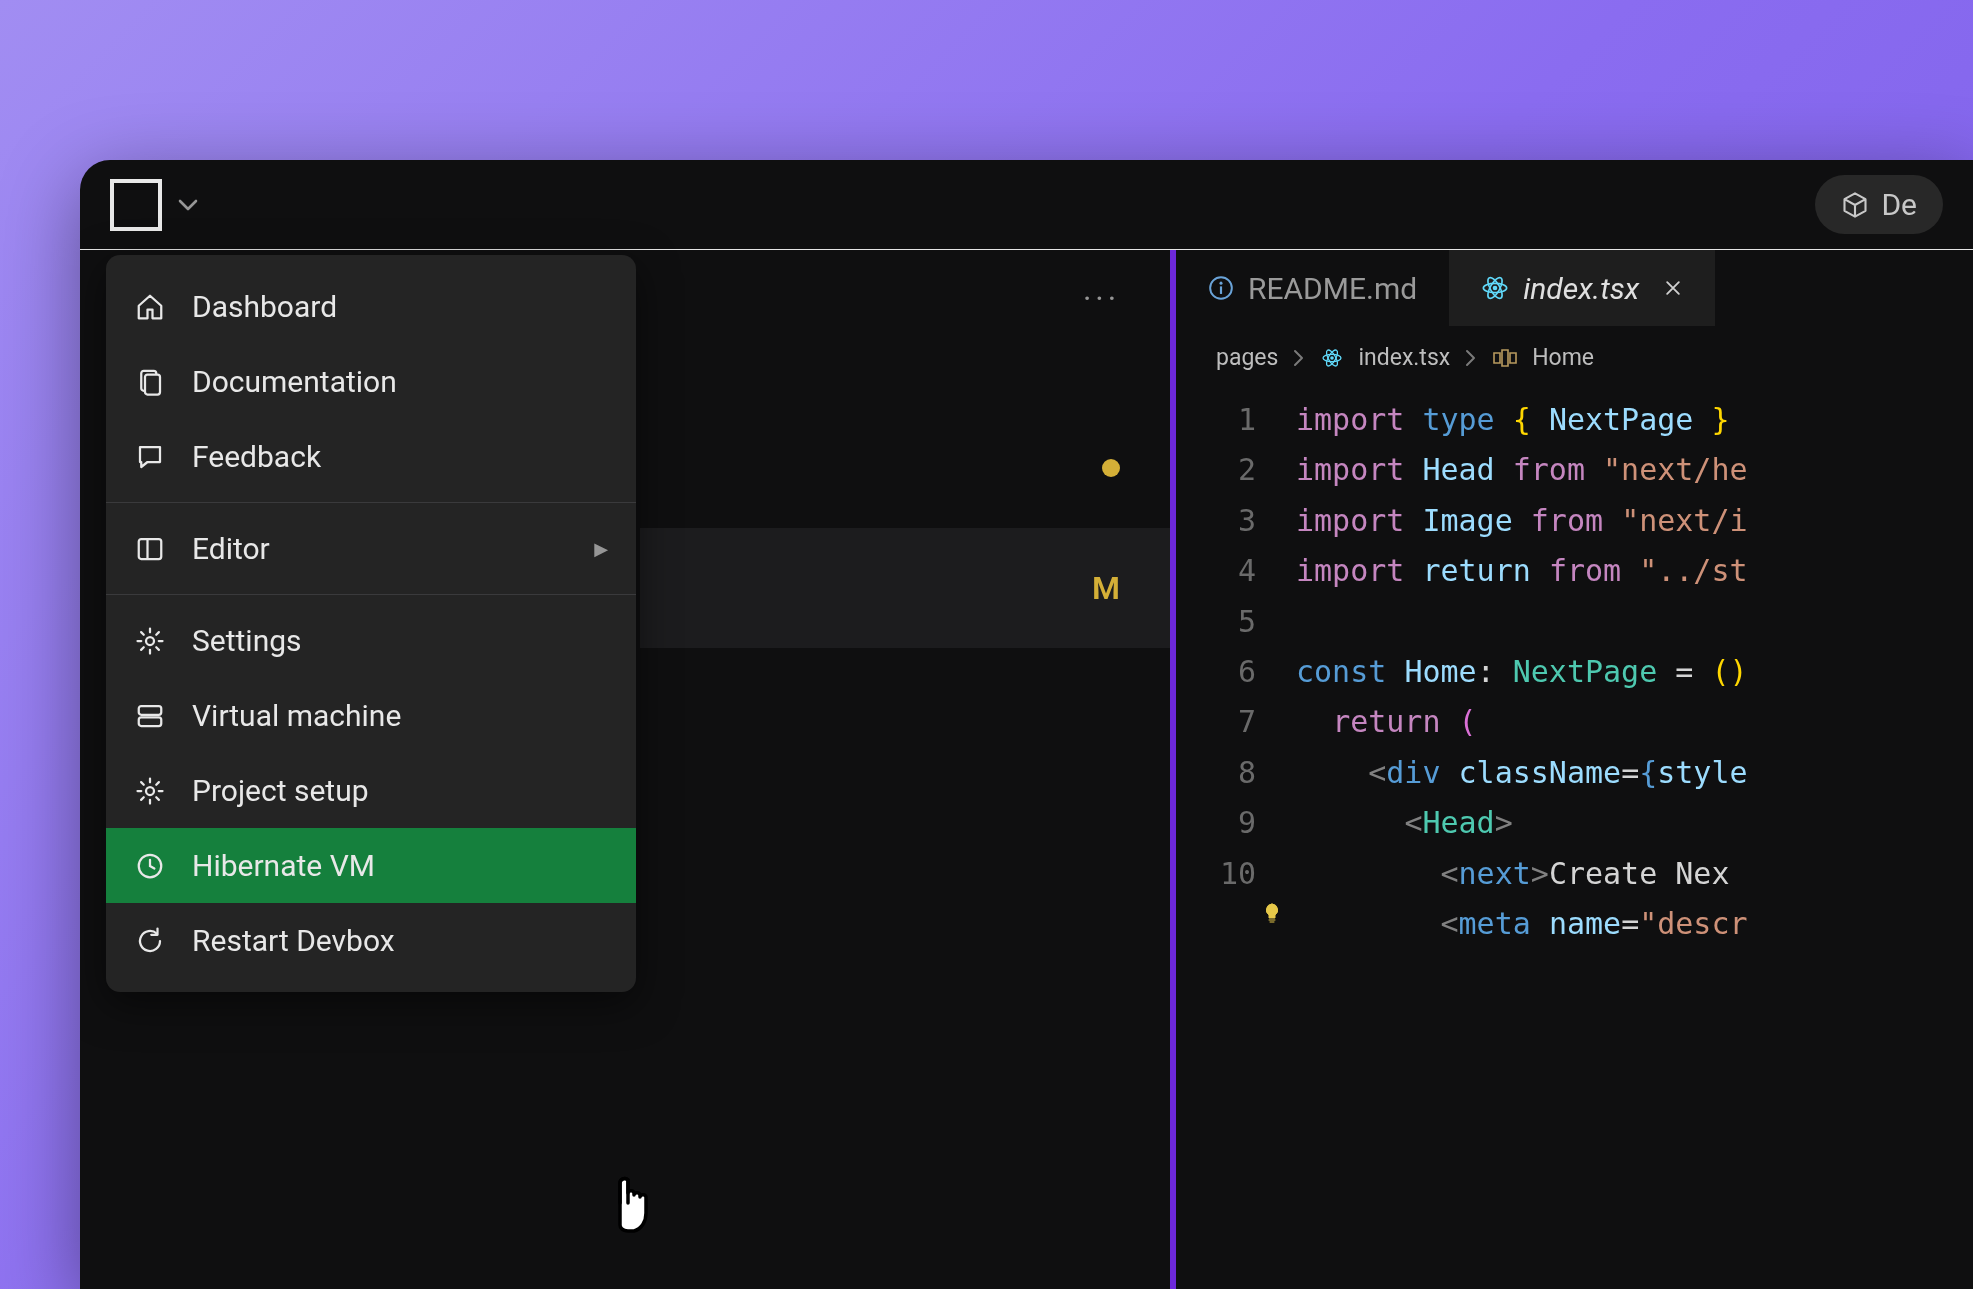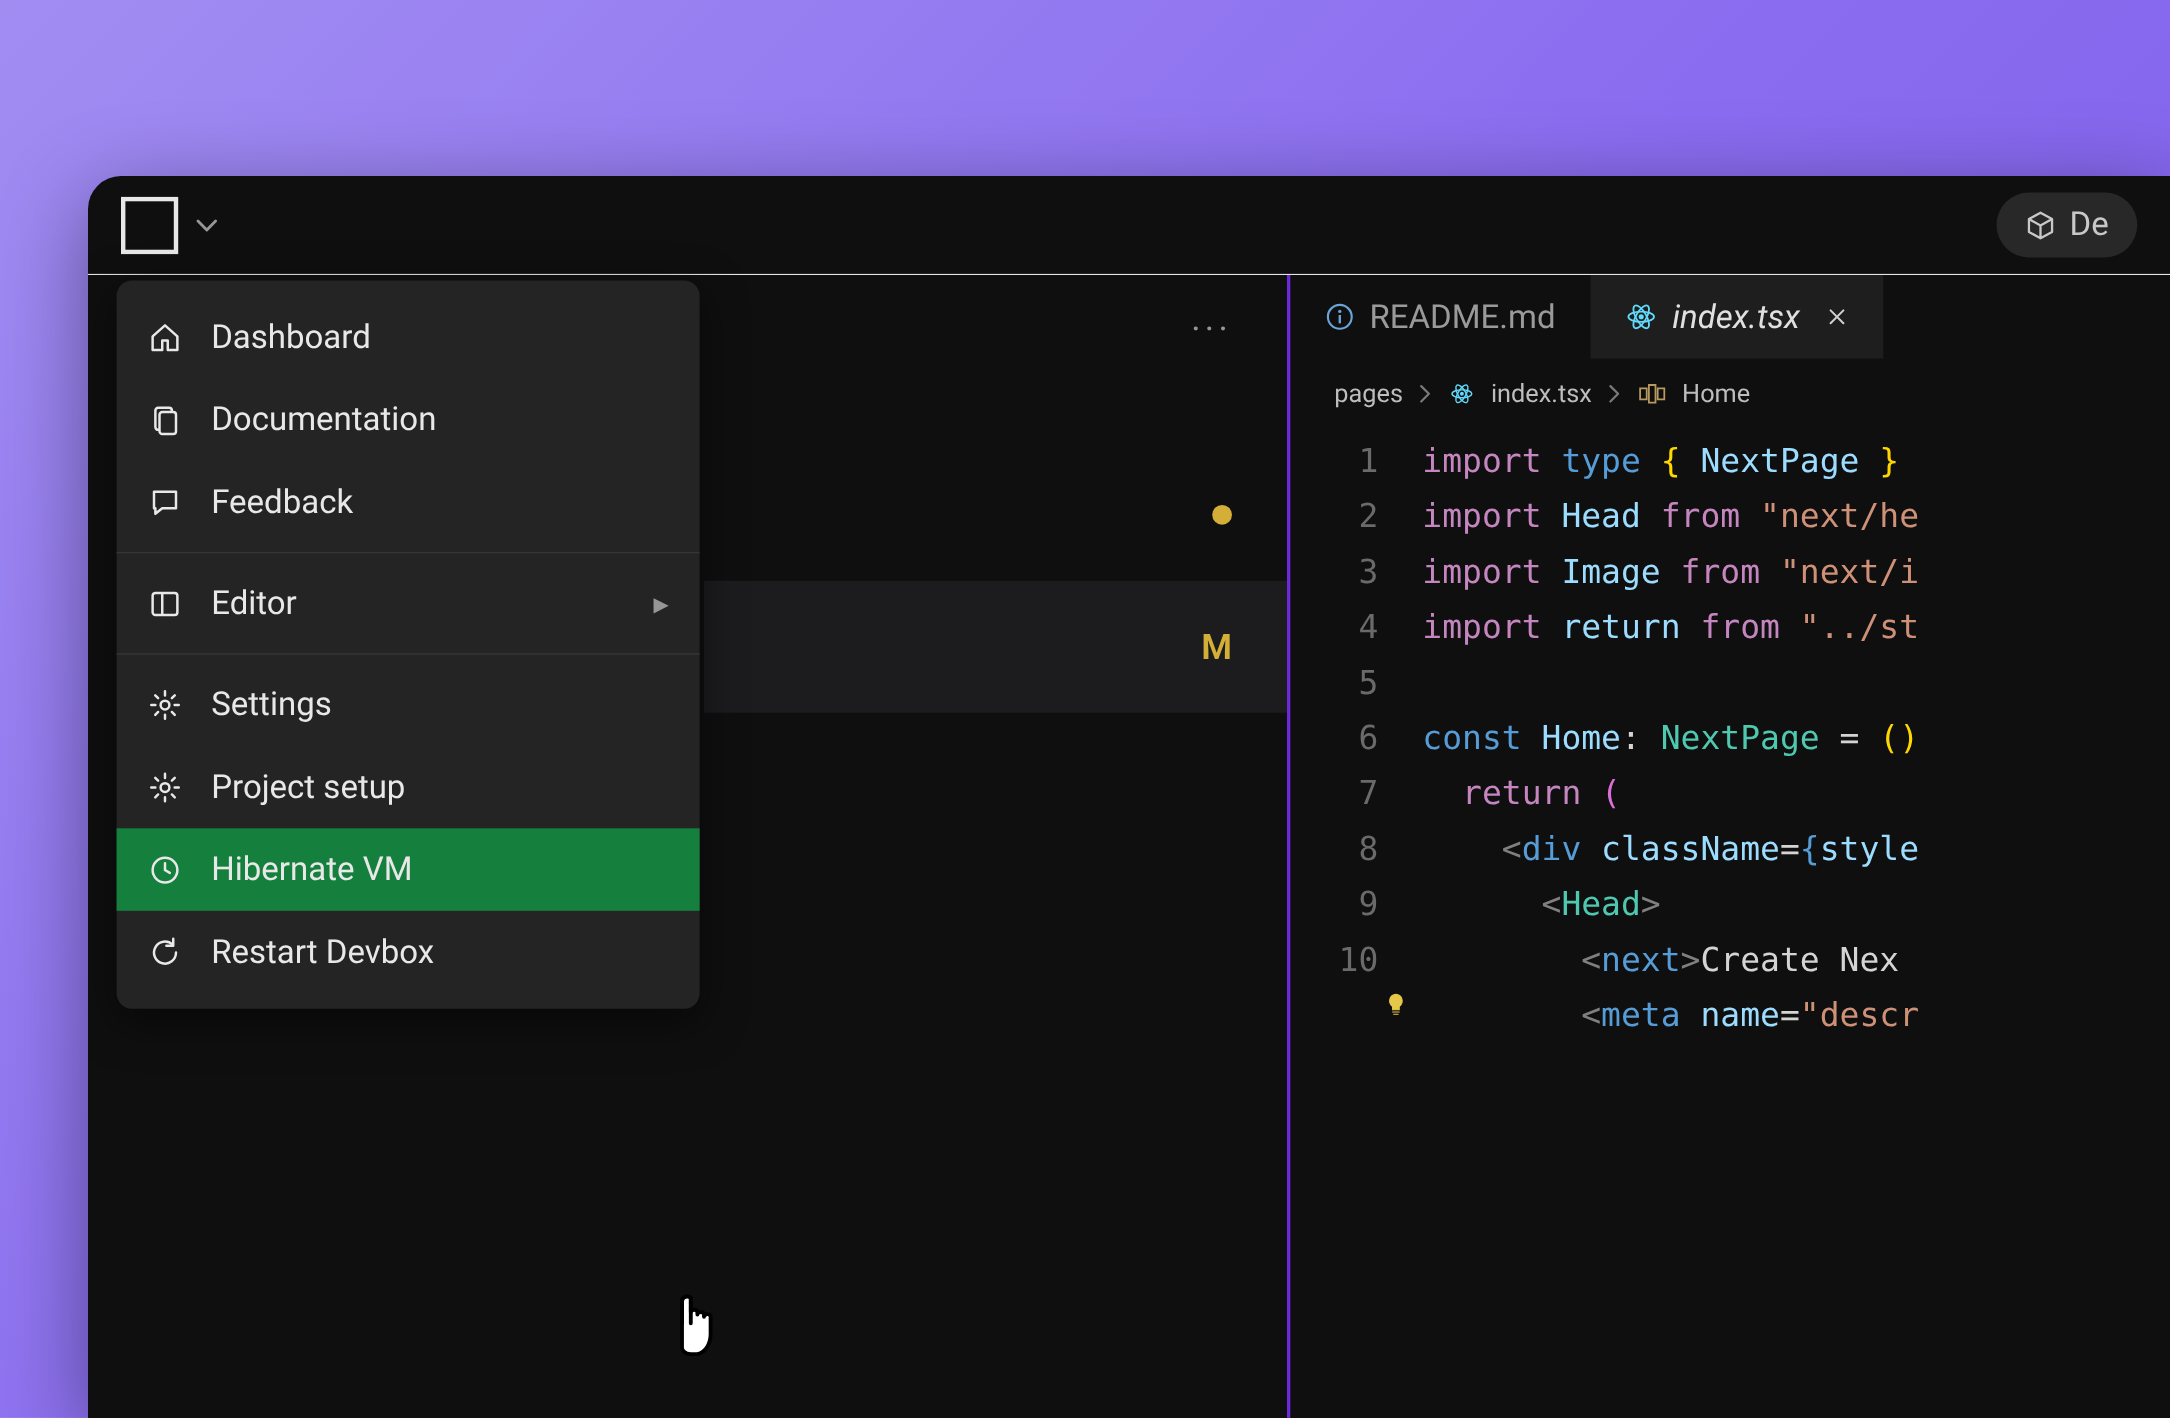--- a/index.html
+++ b/index.html
@@ -6,21 +6,21 @@
 html,body { width:1973px; height:1289px; overflow:hidden; font-family:-apple-system,BlinkMacSystemFont,"Segoe UI",Roboto,sans-serif; }
 .bg { width:100%; height:100%; background:linear-gradient(135deg,#a18df2 0%,#8a6cf0 50%,#7a5ce8 100%); padding:160px 0 0 80px; position:relative; }
 .app-window { background:#0f0f10; border-radius:30px 0 0 0; width:100%; height:100%; box-shadow:0 20px 80px rgba(0,0,0,0.4); position:relative; overflow:hidden; }
 .titlebar { height:90px; border-bottom:1px solid #e5e5e5; display:flex; align-items:center; padding:0 30px; justify-content:space-between; }
 .titlebar-left { display:flex; align-items:center; gap:16px; }
 .logo-box { width:52px; height:52px; border:4px solid #e8e8e8; }
 .chevron-down { color:#969696; }
 .titlebar-right { display:flex; align-items:center; gap:12px; background:#282828; border-radius:30px; padding:12px 26px; color:#c8c8c8; font-size:30px; }
 .main { display:flex; height:calc(100% - 90px); }
 .left-col { width:1090px; position:relative; }
-.editor-col { flex:1; border-left:3px solid #6d28d9; display:flex; flex-direction:column; }
+.editor-col { flex:1; border-left:6px solid #6d28d9; display:flex; flex-direction:column; }
 .menu { position:absolute; top:5px; left:26px; width:530px; background:#242424; border-radius:14px; box-shadow:0 12px 40px rgba(0,0,0,0.5); padding:14px 0; z-index:10; }
 .menu-sep { height:1px; background:#3a3a3c; margin:8px 0; }
 .menu-item { display:flex; align-items:center; gap:26px; padding:20px 28px; color:#e8e8e8; font-size:30px; cursor:pointer; position:relative; }
 .menu-item.hover { background:#15803d; }
 .menu-item .icon { width:32px; height:32px; display:flex; align-items:center; justify-content:center; flex-shrink:0; }
 .menu-item .submenu-arrow { position:absolute; right:28px; color:#969696; font-size:18px; }
 .side-area { position:absolute; top:0; left:560px; right:0; height:100%; padding-top:30px; }
 .side-actions { display:flex; justify-content:flex-end; padding-right:50px; margin-bottom:90px; }
 .ellipsis { color:#969696; font-size:32px; letter-spacing:4px; }
 .file-row { display:flex; align-items:center; justify-content:flex-end; padding-right:50px; height:120px; gap:38px; }
@@ -128,20 +128,29 @@
               <svg width="30" height="30" viewBox="0 0 24 24">
                   <circle cx="12" cy="12" r="3.2" stroke="#e8e8e8" stroke-width="1.8" fill="none"></circle>
                   <path d="M12 2 V5 M12 19 V22 M4.9 4.9 L7 7 M17 17 L19.1 19.1 M2 12 H5 M19 12 H22 M4.9 19.1 L7 17 M17 7 L19.1 4.9" stroke="#e8e8e8" stroke-width="1.8" stroke-linecap="round"></path>
                 </svg>
             </span>
             <span>Settings</span>
           </div>
           <div class="menu-item">
             <span class="icon">
               <svg width="30" height="30" viewBox="0 0 24 24">
+                  <rect x="3" y="4" width="18" height="7" rx="2" stroke="#e8e8e8" stroke-width="1.8" fill="none"></rect>
+                  <rect x="3" y="13" width="18" height="7" rx="2" stroke="#e8e8e8" stroke-width="1.8" fill="none"></rect>
+                </svg>
+            </span>
+            <span>Virtual machine</span>
+          </div>
+          <div class="menu-item">
+            <span class="icon">
+              <svg width="30" height="30" viewBox="0 0 24 24">
                   <circle cx="12" cy="12" r="3.2" stroke="#e8e8e8" stroke-width="1.8" fill="none"></circle>
                   <path d="M12 2 V5 M12 19 V22 M4.9 4.9 L7 7 M17 17 L19.1 19.1 M2 12 H5 M19 12 H22 M4.9 19.1 L7 17 M17 7 L19.1 4.9" stroke="#e8e8e8" stroke-width="1.8" stroke-linecap="round"></path>
                 </svg>
             </span>
             <span>Project setup</span>
           </div>
           <div class="menu-item hover">
             <span class="icon">
               <svg width="30" height="30" viewBox="0 0 24 24">
                   <circle cx="12" cy="12" r="9" stroke="#e8e8e8" stroke-width="1.8" fill="none"></circle>

